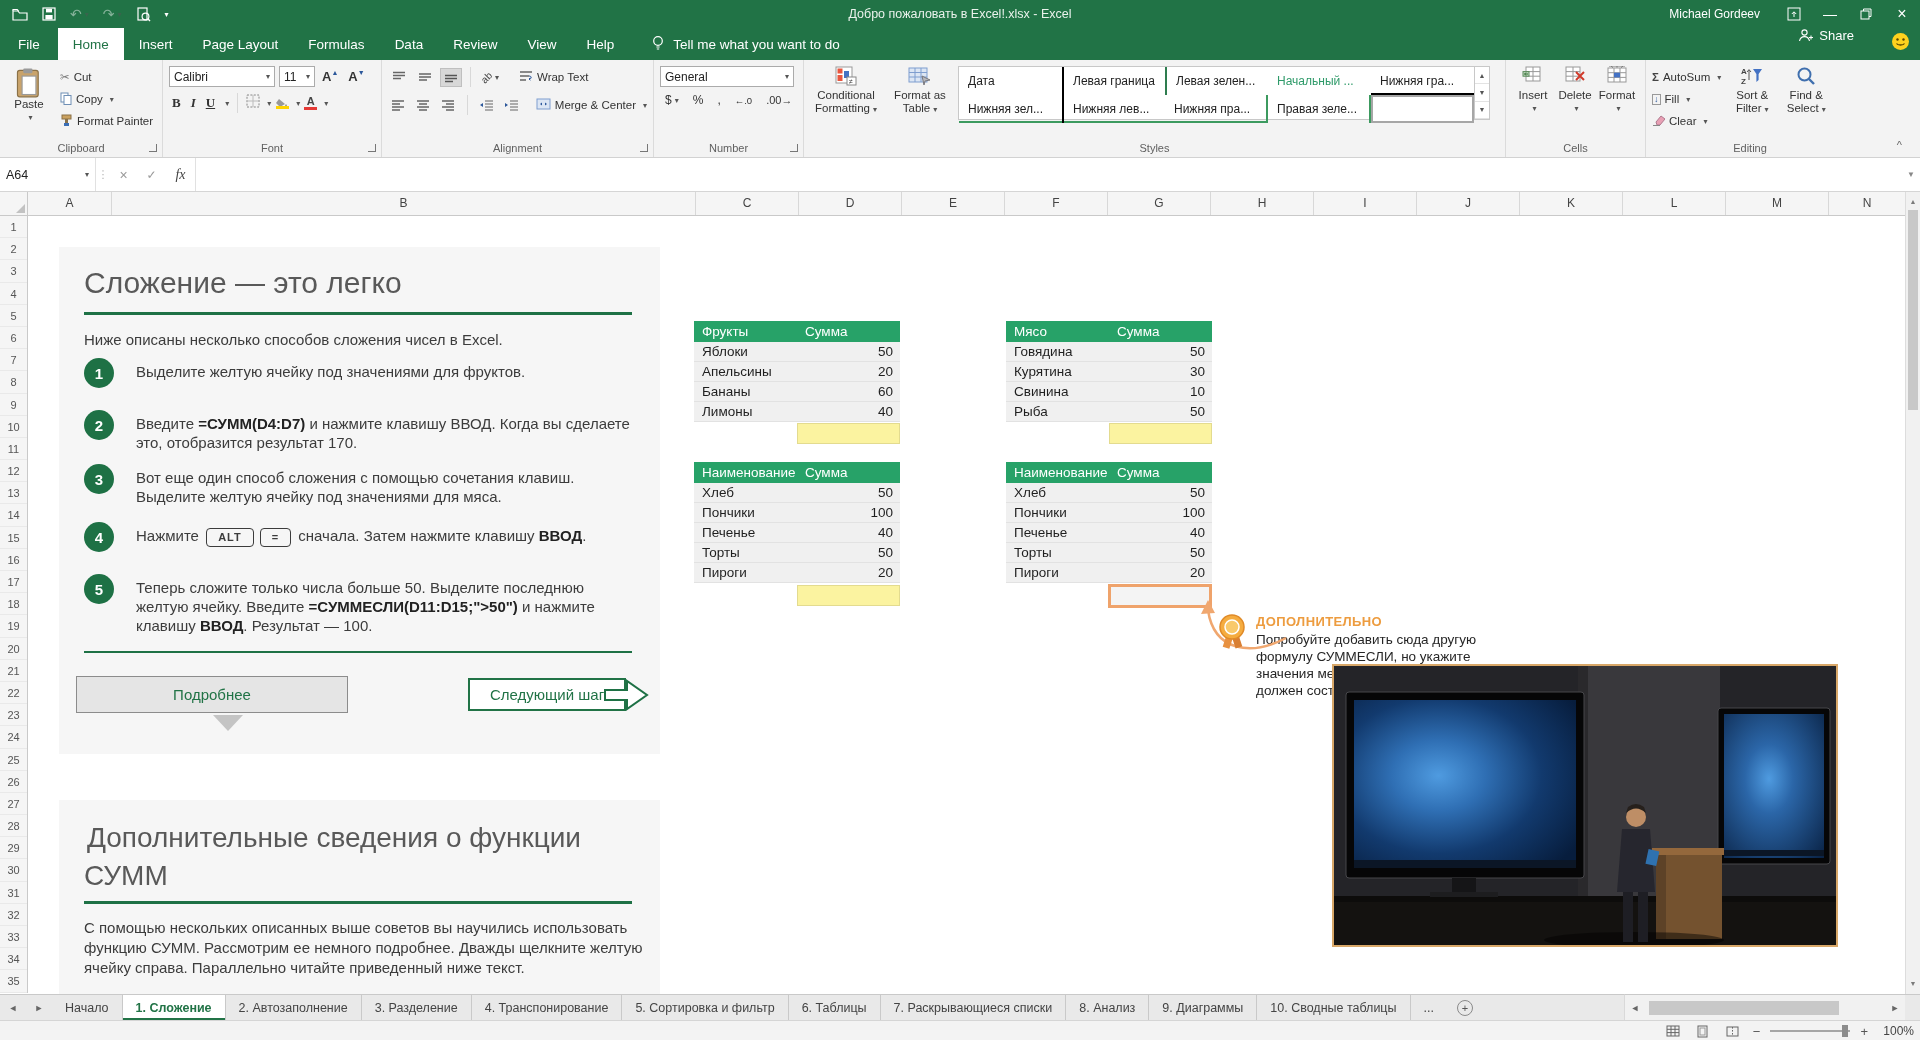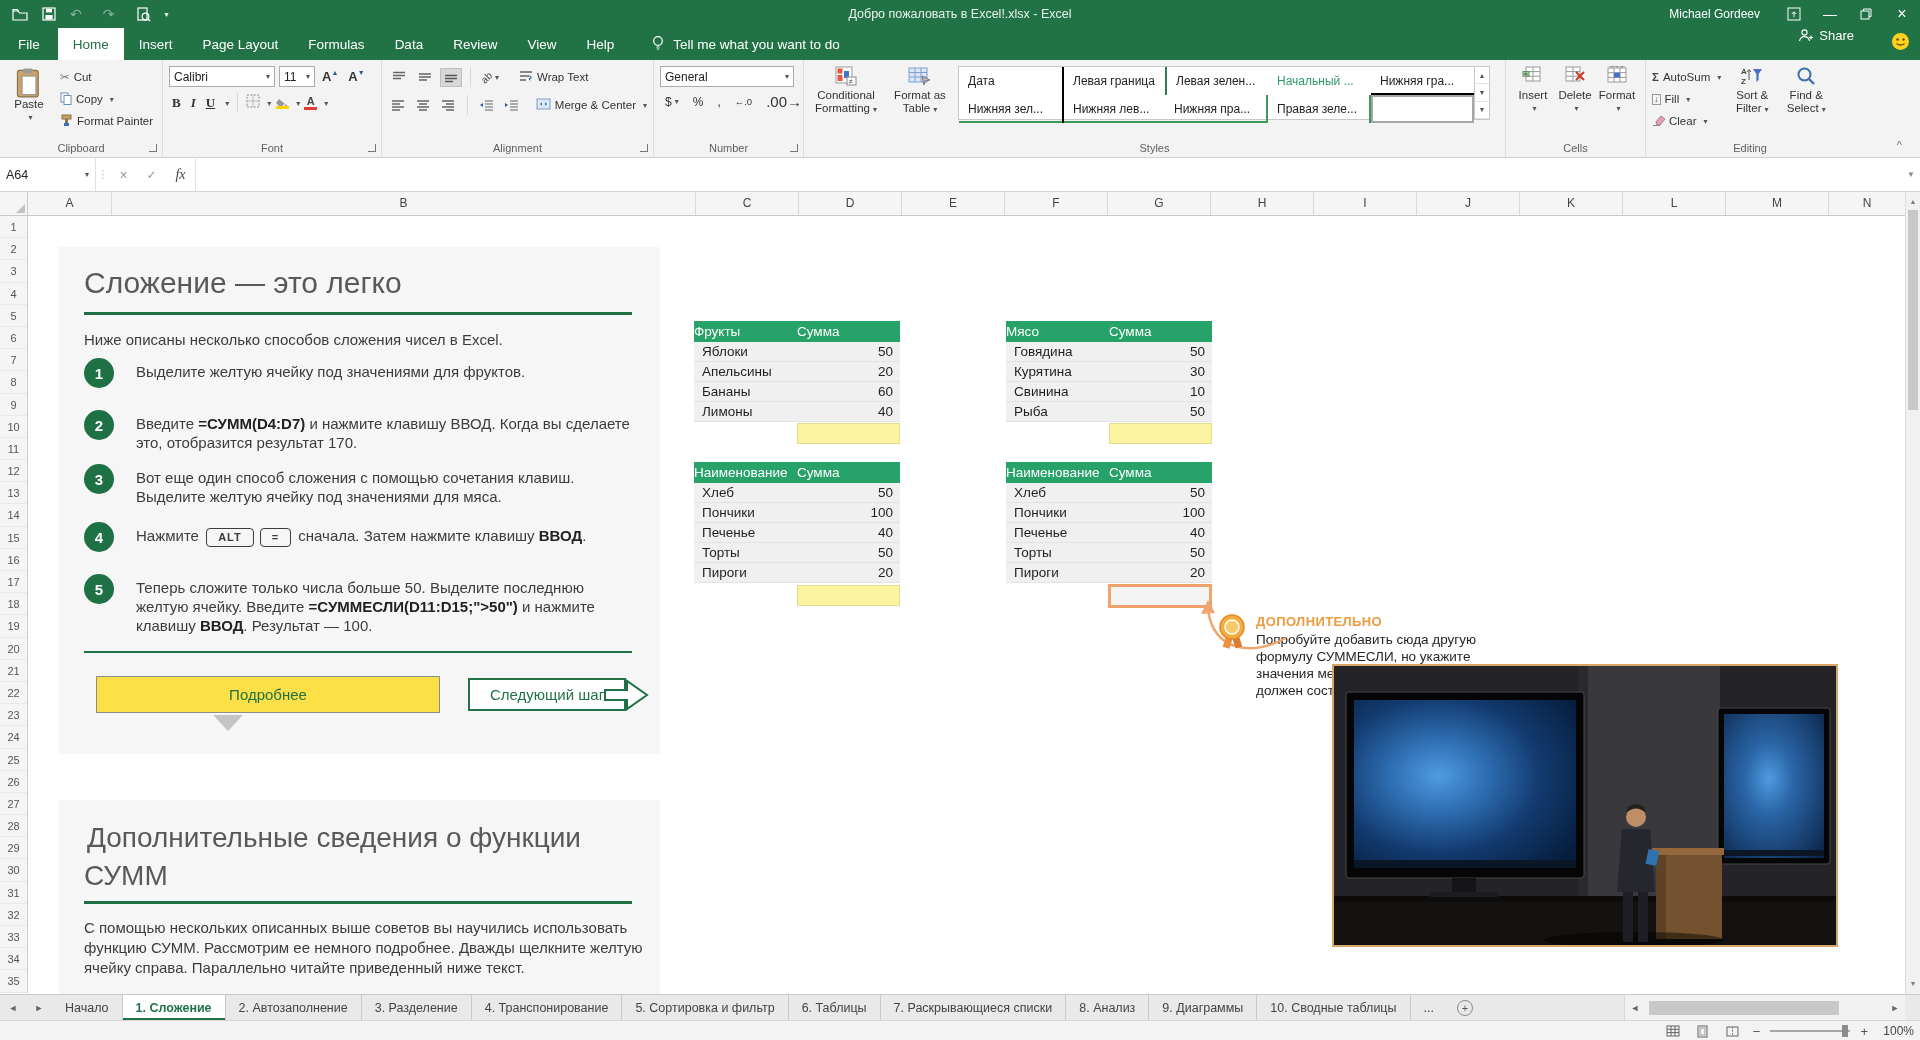--- a/index.html
+++ b/index.html
@@ -88,28 +88,28 @@
 .card{position:absolute;background:#F6F6F6}
 .h1{position:absolute;font-size:30px;color:#595959}
 .h2{position:absolute;font-size:28px;color:#595959}
 .grule{position:absolute;height:3px;background:#1E7145}
 .body{position:absolute;font-size:15px;color:#3C3C3C;line-height:20px}
 .step{position:absolute;display:flex;gap:22px}
 .stepnum{width:30px;height:30px;border-radius:50%;background:#1E7145;color:#fff;font-size:15px;font-weight:bold;display:flex;align-items:center;justify-content:center;flex:0 0 30px}
 .steptext{width:497px;font-size:15px;color:#3C3C3C;line-height:19px;padding-top:4px}
 .steptext b{color:#222}
 .key{display:inline-block;border:1.5px solid #3C3C3C;border-radius:4px;padding:0 11px;font-size:11px;font-weight:bold;letter-spacing:1px;background:#F6F6F6;line-height:17px;margin:0 3px}
-.btn1{position:absolute;left:96px;top:676px;width:344px;height:37px;background:#fde047;border:1px solid #8C8C8C;color:#217346;font-size:15px;display:flex;align-items:center;justify-content:center}
+.btn1{position:absolute;left:76px;top:676px;width:272px;height:37px;background:#e5e5e5;border:1px solid #8C8C8C;color:#217346;font-size:15px;display:flex;align-items:center;justify-content:center}
 .btn1arrow{position:absolute;left:213px;top:715px;width:0;height:0;border-left:15px solid transparent;border-right:15px solid transparent;border-top:16px solid #C4C4C4}
 .btn2{position:absolute;left:468px;top:678px;width:158px;height:33px;background:#fff;border:2px solid #217346;color:#217346;font-size:15px;display:flex;align-items:center;justify-content:center}
 .btn2arrow{position:absolute;left:604px;top:677px}
 
 .xtable{position:absolute;width:206px;font-size:13.5px}
 .xt-head{display:flex;height:21px;background:#27A268;color:#fff;align-items:center}
-.xt-head span{width:103px;white-space:nowrap}
+.xt-head span{width:103px;padding-left:8px;white-space:nowrap}
 .xt-row{display:flex;height:20px;background:#F0F0F0;border-bottom:1px solid #E2E2E2;align-items:center;color:#1f1f1f}
 .xt-n{width:103px;padding-left:8px}
 .xt-v{width:103px;text-align:right;padding-right:7px}
 .ycell{position:absolute;width:103px;height:21px;background:#FBF3A0;border:1px solid #E3DB8F}
 .ocell{position:absolute;width:104px;height:24px;background:#F4F4F4;border:3px solid #EFA36B}
 
 .callout-title{position:absolute;left:1256px;top:614px;font-size:13px;font-weight:bold;letter-spacing:.4px;color:#ED9C3F}
 .callout-line{position:absolute;left:1256px;font-size:13.5px;color:#262626;white-space:nowrap}
 
 .video{position:absolute;left:1332px;top:664px;width:506px;height:283px;border:2px solid #D8A768;background:#1b1b1d;z-index:5}
@@ -393,21 +393,21 @@
           </div>
       </div>
       <div class="frow">
         <span class="numsym">
             <span>$</span>
             <span class="car">▾</span>
           </span>
         <span class="numsym">%</span>
         <span class="numsym">,</span>
         <span class="numsym" style="font-size:9.5px">←.0</span>
-        <span class="numsym" style="font-size:15px">.00→</span>
+        <span class="numsym" style="font-size:11px">.00→</span>
       </div>
       <span class="glabel">Number</span>
       <span class="launcher"></span>
     </div>
 
     <div class="rgroup" style="width:702px">
       <div style="display:flex;gap:6px;align-items:flex-start">
         <div class="bigbtn" style="width:72px">
           <span><svg width="22" height="20" viewBox="0 0 22 20">
                 <rect x="1" y="1" width="16" height="16" fill="#fff" stroke="#999"></rect>

